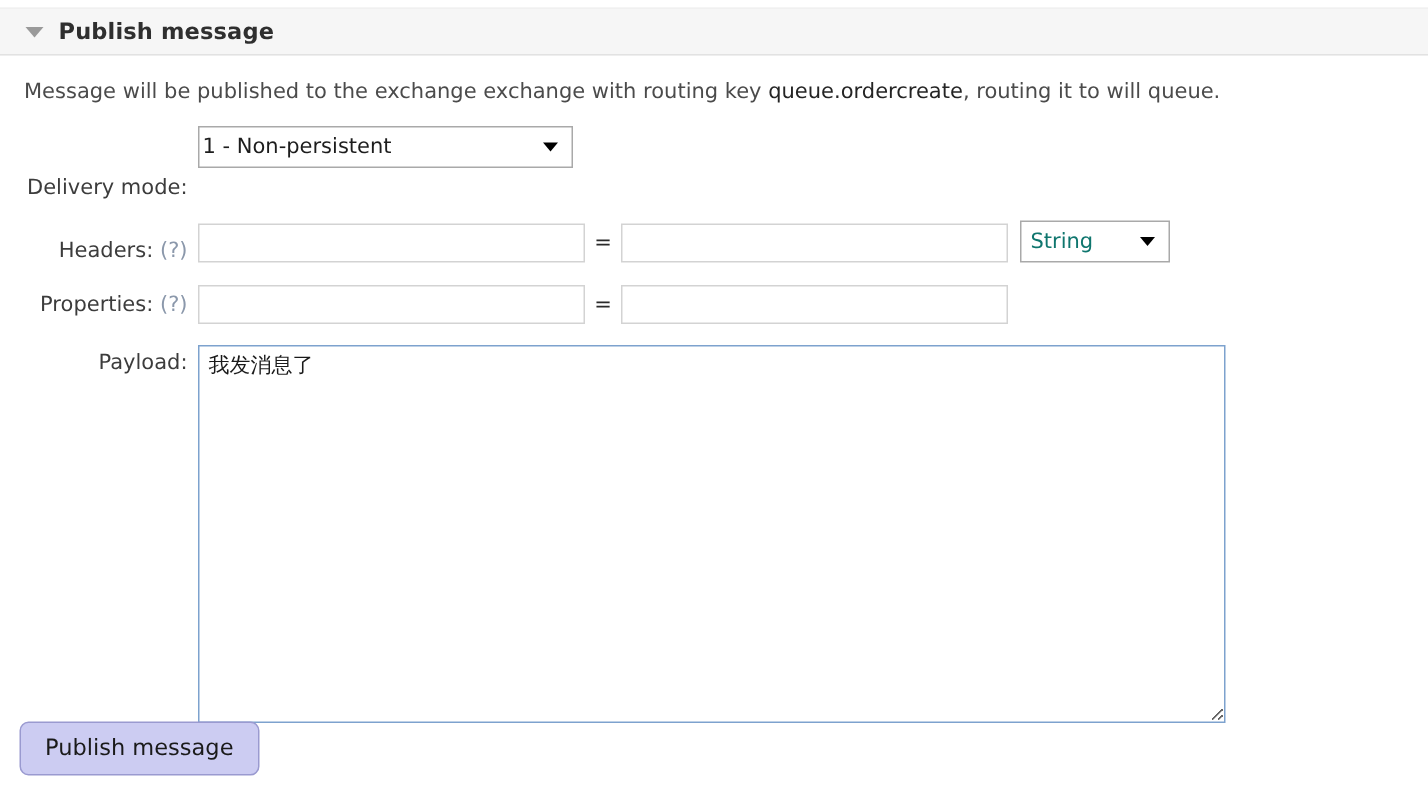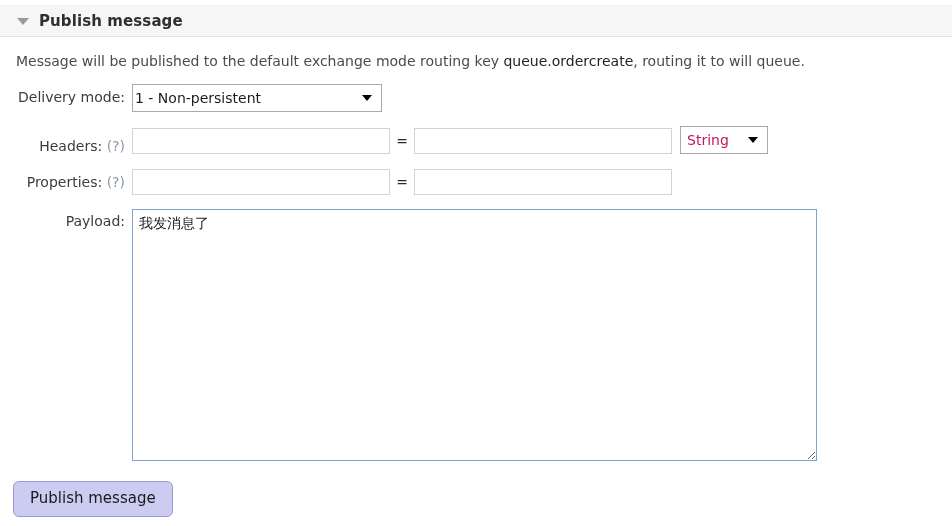--- a/index.html
+++ b/index.html
@@ -110,25 +110,25 @@
     position: absolute;
     right: 10px;
     top: 11px;
     width: 0; height: 0;
     border-left: 5px solid transparent;
     border-right: 5px solid transparent;
     border-top: 6px solid #000000;
     pointer-events: none;
   }
   select.tsel {
-    width: 88px;
+    width: 100px;
     height: 28px;
     font-family: "DejaVu Sans", "Liberation Sans", sans-serif;
     font-size: 14px;
-    color: #be185d;
+    color: #0f766e;
     background: #ffffff;
     border: 1px solid #a9a9a9;
     padding: 2px 4px 2px 6px;
     box-sizing: border-box;
     -webkit-appearance: none;
     appearance: none;
   }
 
   input.txt {
     height: 26px;
@@ -150,21 +150,21 @@
     color: #2a2a2a;
     line-height: 26px;
     flex: none;
   }
   .gap { width: 8px; flex: none; }
 
   .row-dmode { margin-bottom: 14px; }
   .row-headers { margin-bottom: 15px; align-items: flex-end; }
   .row-props  { margin-bottom: 14px; }
 
-  .label-dmode { padding-top: 5px; }
+  .label-dmode { padding-top: 5px; margin-top: 28px; }
   .label-inline { padding-top: 5px; }
   .label-payload { padding-top: 4px; }
 
   textarea.payload {
     width: 685px;
     height: 252px;
     font-family: "DejaVu Sans", "Liberation Sans", sans-serif;
     font-size: 14px;
     color: #1a1a1a;
     background: #ffffff;
@@ -196,21 +196,21 @@
 </style>
 </head>
 <body>
 
 <div class="section-head">
   <span class="toggle-tri"></span>
   <span class="section-title">Publish message</span>
 </div>
 
 <div class="desc">
-  <span>Message will be published to the default exchange mode routing key </span><b>queue.ordercreate</b><span>, routing it to will queue.</span>
+  <span>Message will be published to the exchange exchange with routing key </span><b>queue.ordercreate</b><span>, routing it to will queue.</span>
 </div>
 
 <div class="form">
 
   <div class="row row-dmode">
     <div class="label-cell label-dmode">Delivery mode:</div>
     <div class="sel-wrap">
       <select class="dmode">
         <option>1 - Non-persistent</option>
       </select>

